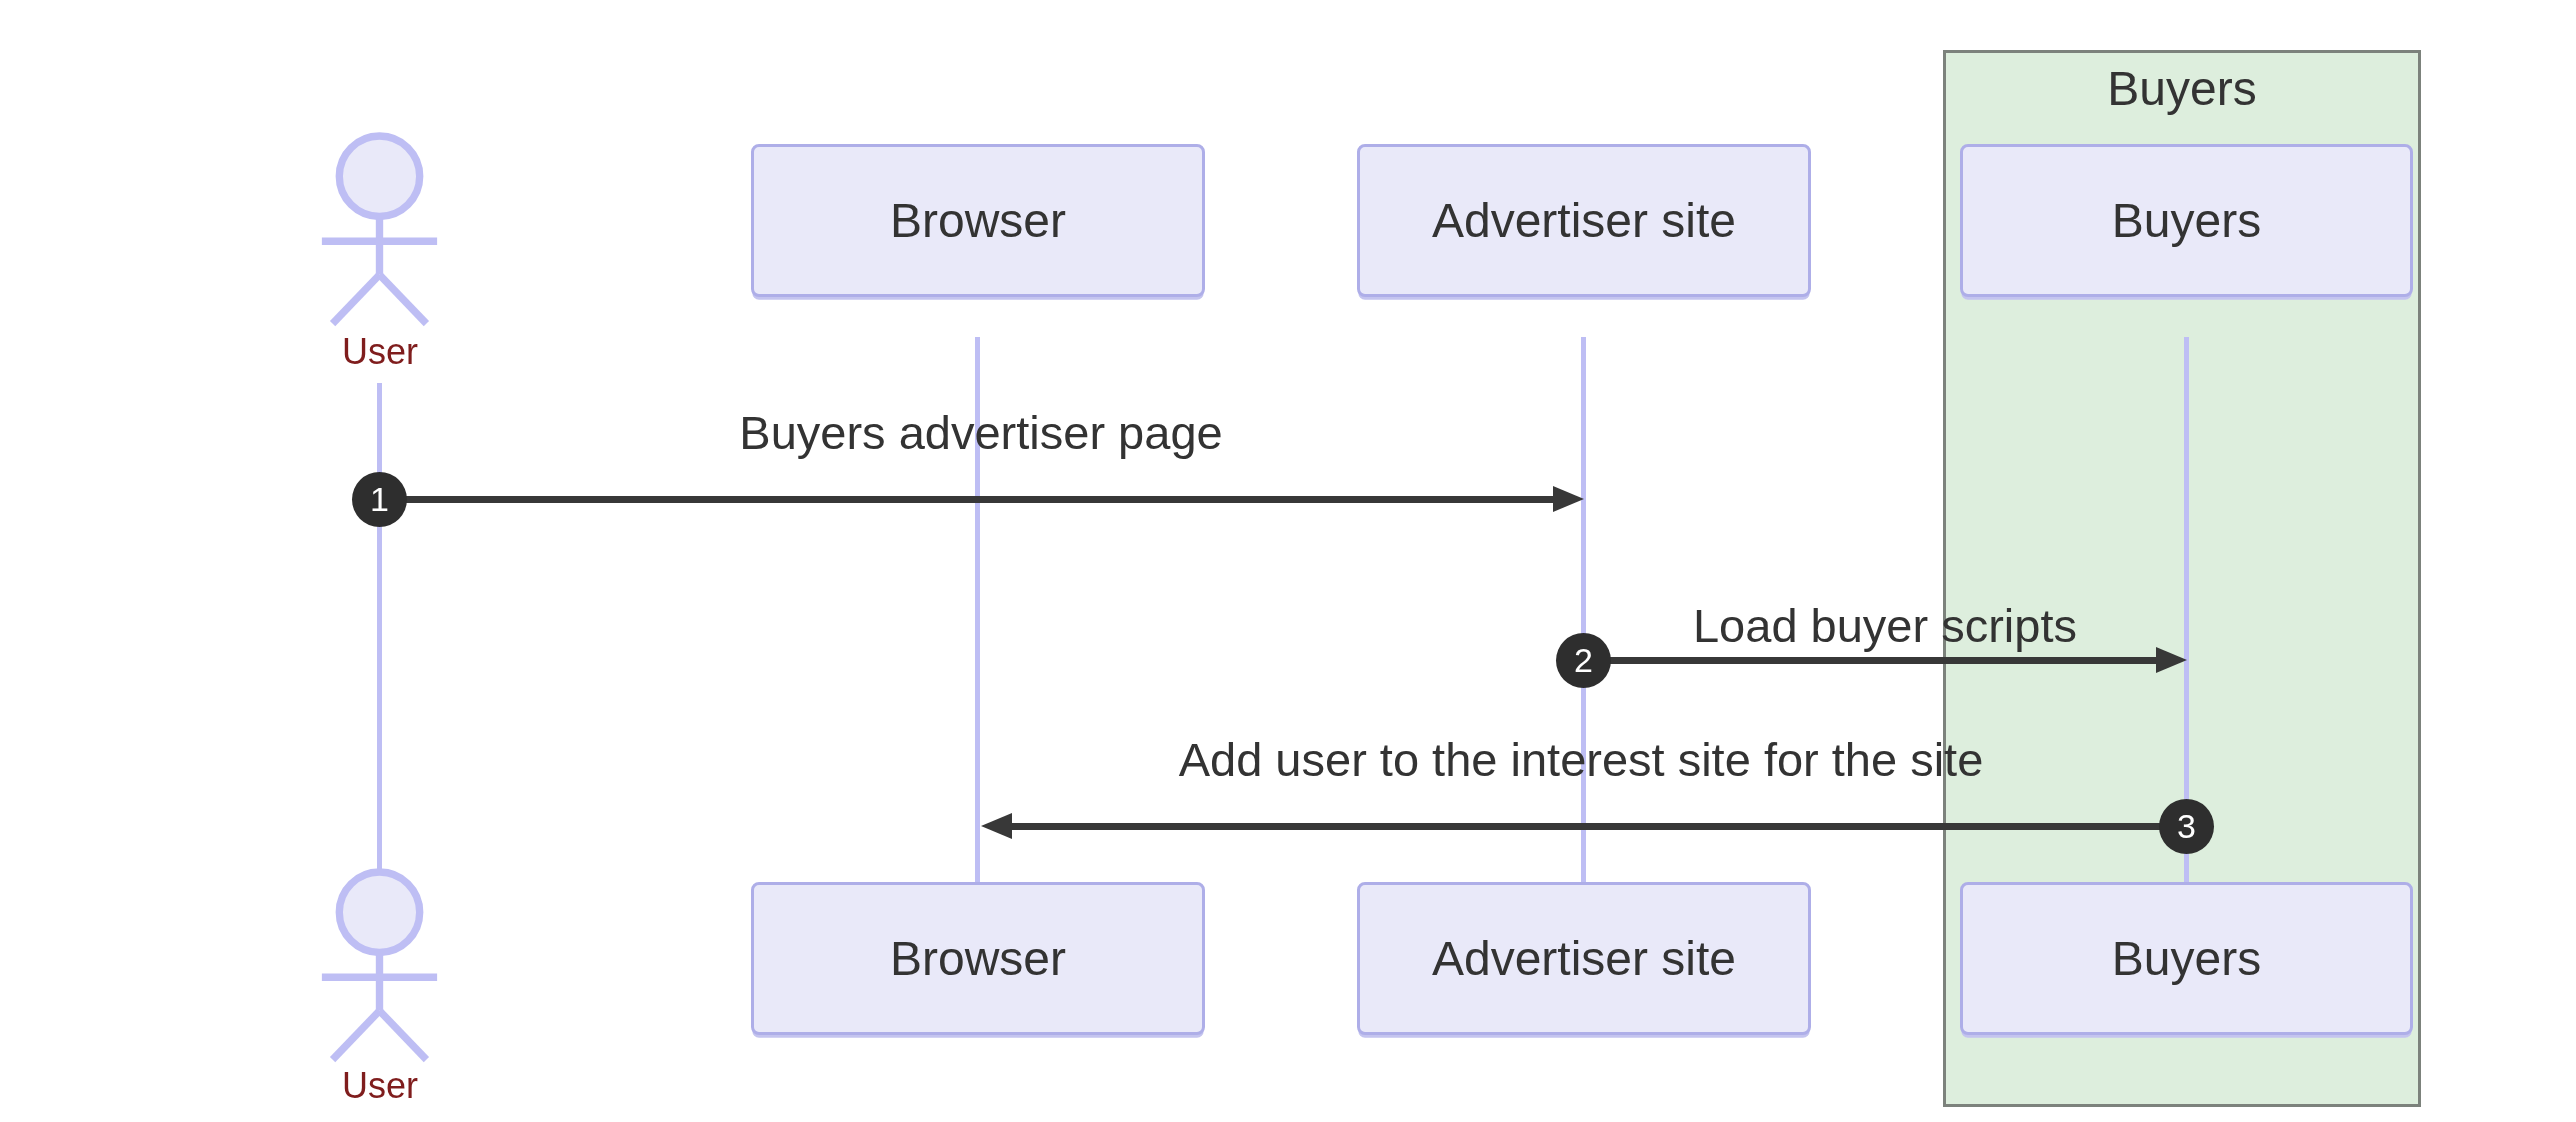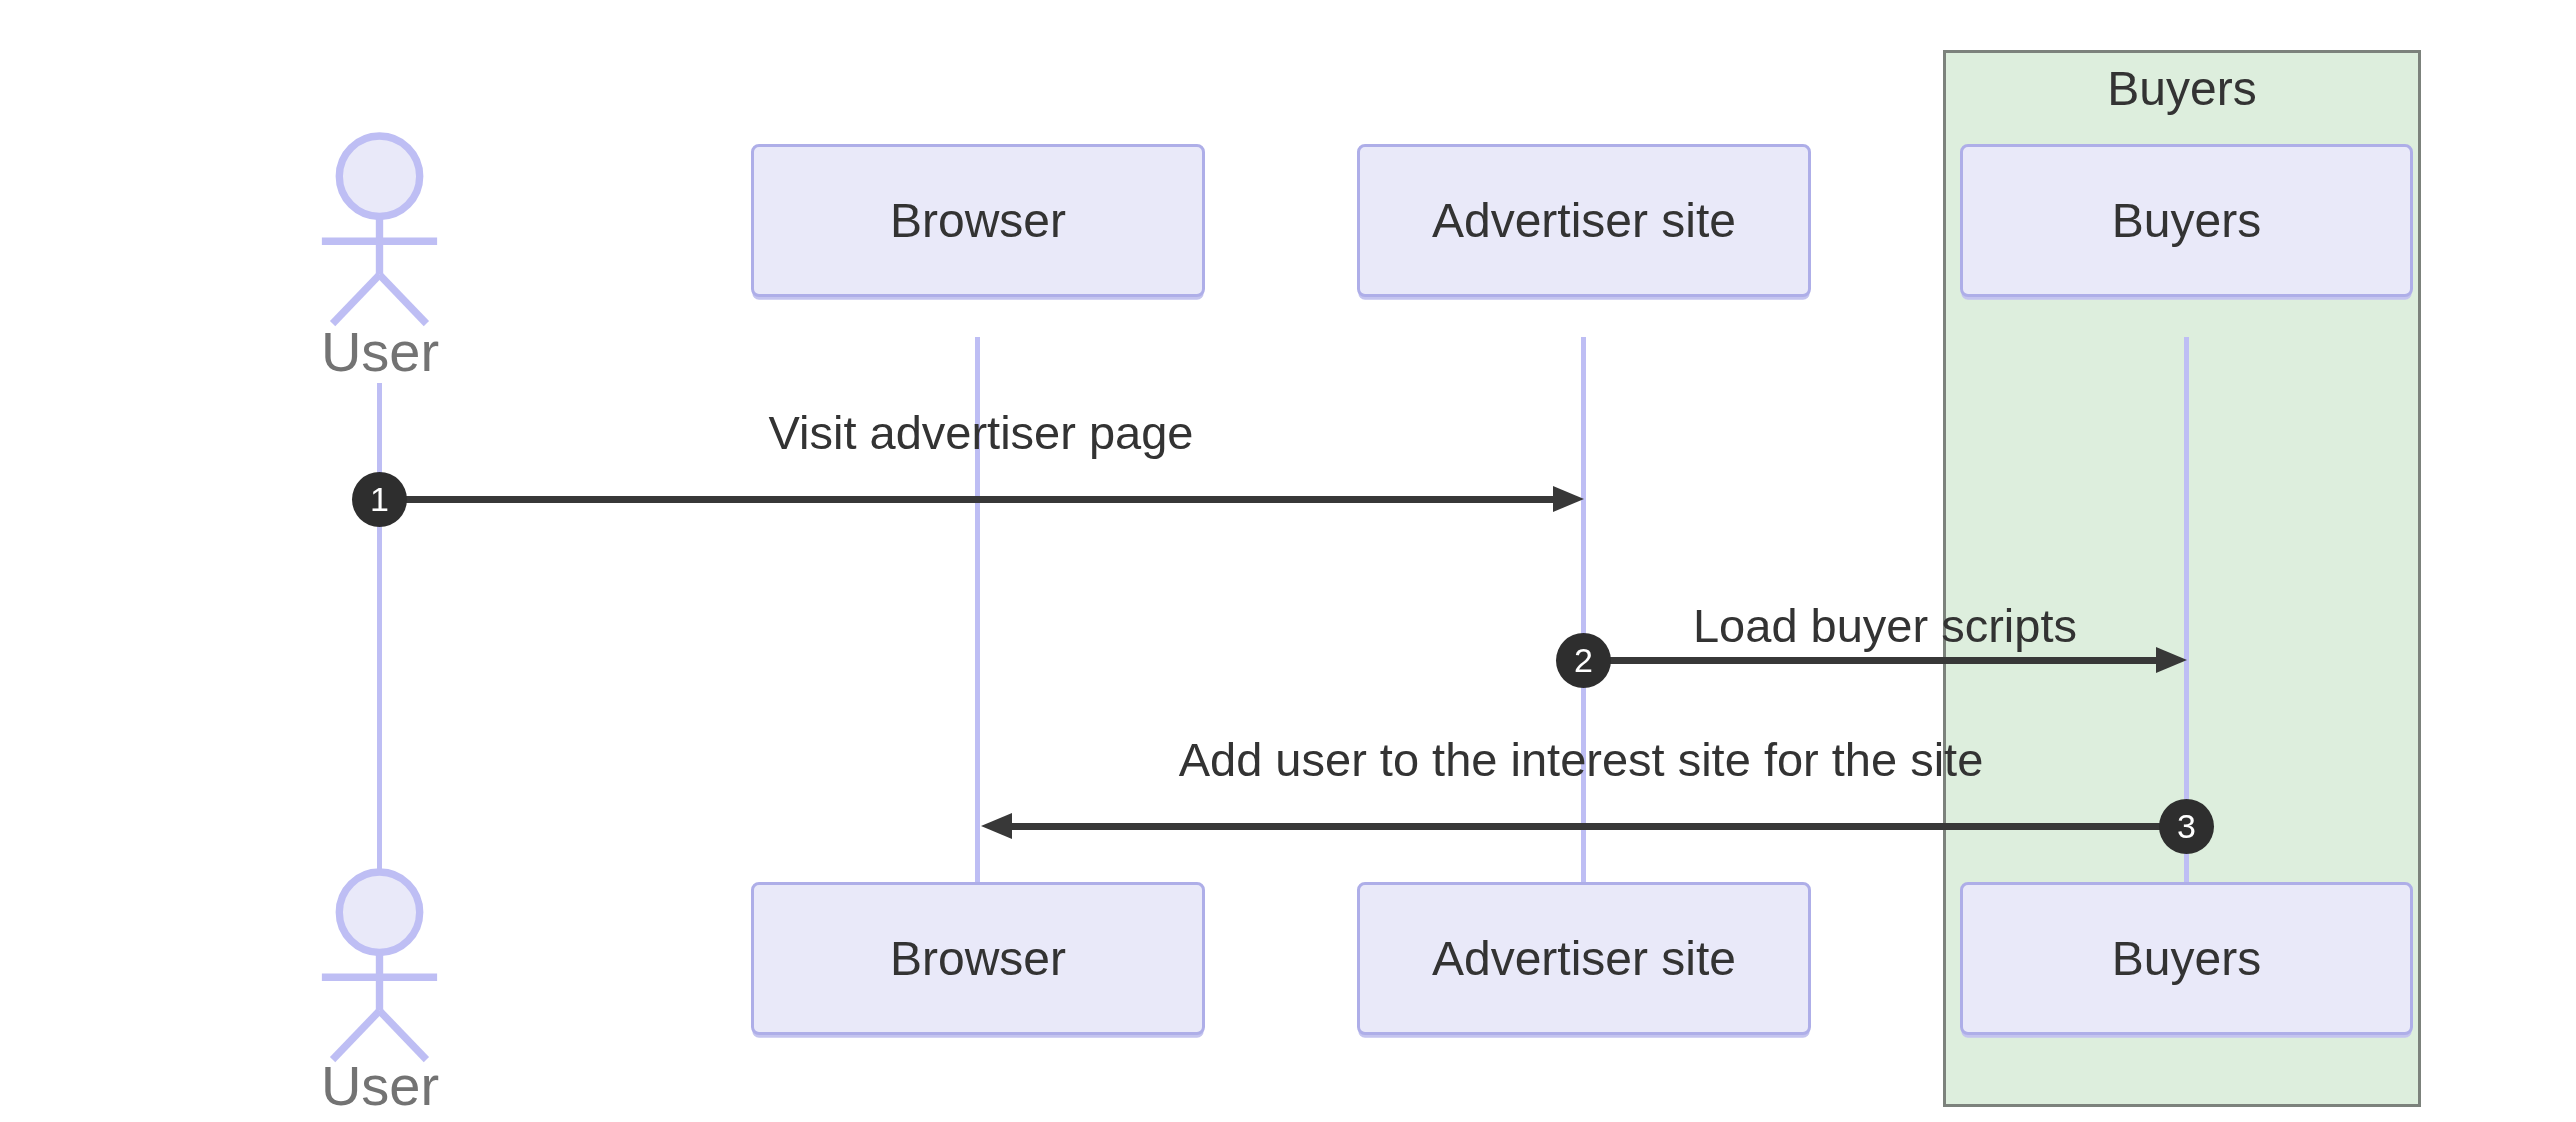--- a/index.html
+++ b/index.html
@@ -58,22 +58,22 @@
   .row-top { top: 129px; }
   .row-bottom { top: 867px; }
 
   
   .center-label {
     position: absolute;
     transform: translateX(-50%);
     white-space: nowrap;
     height: 64px;
     line-height: 64px;
-    font-size: 56px;
-    color: #737373;
+    font-size: 36px;
+    color: #7f1d1d;
     text-align: right;
   }
   .msg-label {
     position: absolute;
     transform: translateX(-50%);
     white-space: nowrap;
     height: 64px;
     line-height: 64px;
     font-size: 47px;
     color: #333333;
@@ -159,21 +159,21 @@
     <span>Browser</span>
   </div>
   <div class="pbox row-bottom" style="left:1357px; width:454px;">
     <span>Advertiser site</span>
   </div>
   <div class="pbox row-bottom" style="left:1960px; width:453px;">
     <span>Buyers</span>
   </div>
 
   <div>
-    <div class="msg-label" style="left:981px; top:386px;">Visit advertiser page</div>
+    <div class="msg-label" style="left:981px; top:386px;">Buyers advertiser page</div>
     <div class="msg-line" style="left:380px; top:481px; width:1174px;"></div>
     <div class="arrow-right" style="left:1553px; top:471px;"></div>
     <div class="seq-badge" style="left:352px; top:457px;">1</div>
   </div>
 
   <div>
     <div class="msg-label" style="left:1885px; top:579px;">Load buyer scripts</div>
     <div class="msg-line" style="left:1584px; top:642px; width:573px;"></div>
     <div class="arrow-right" style="left:2156px; top:632px;"></div>
     <div class="seq-badge" style="left:1556px; top:618px;">2</div>

